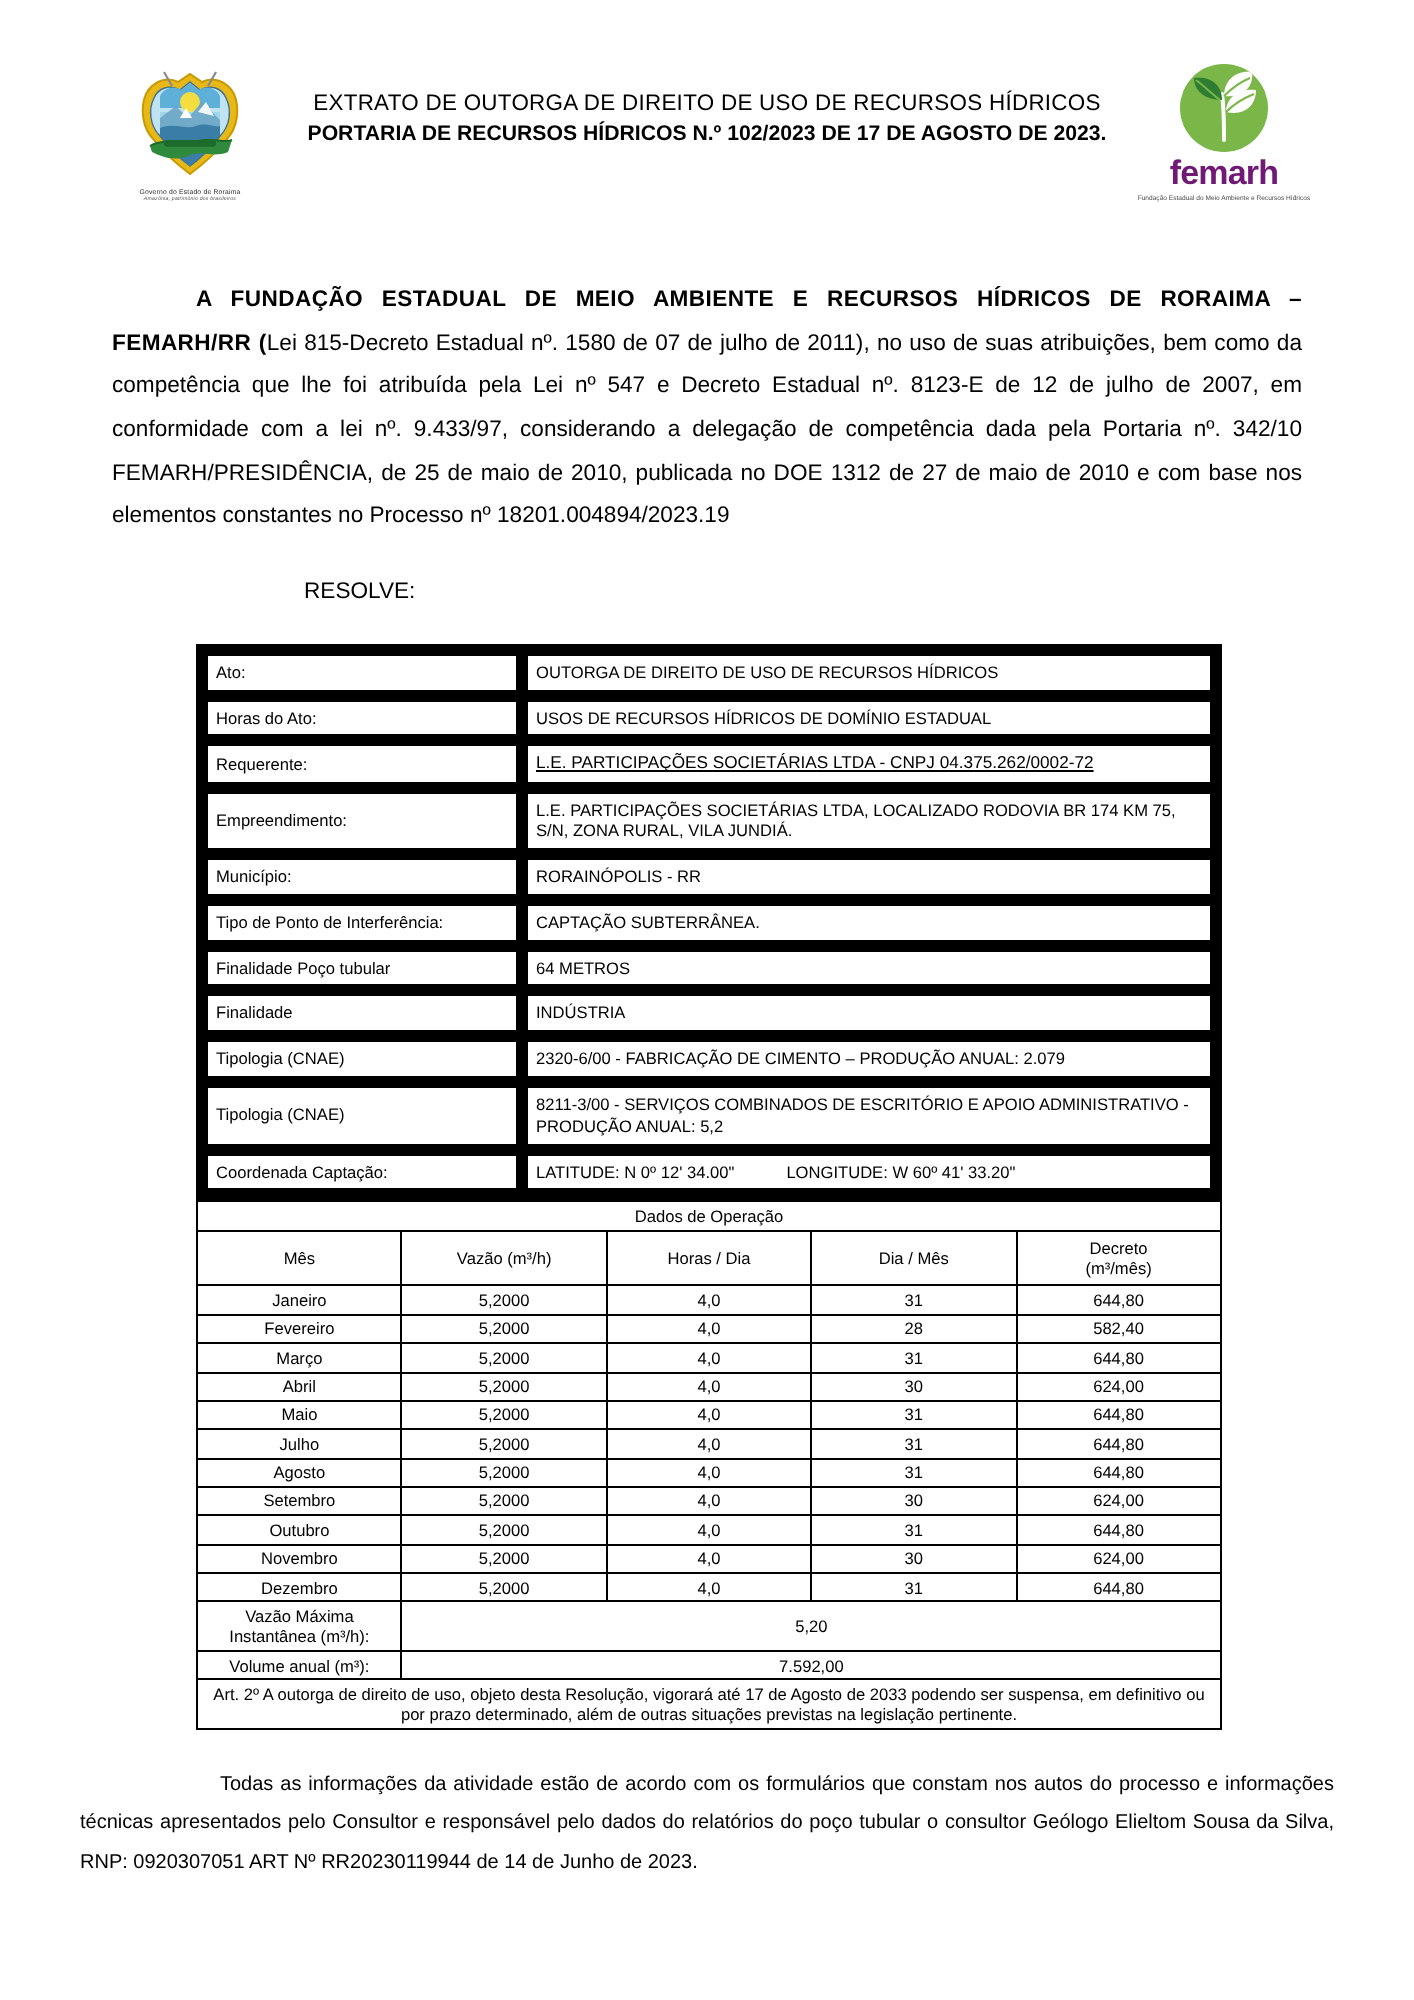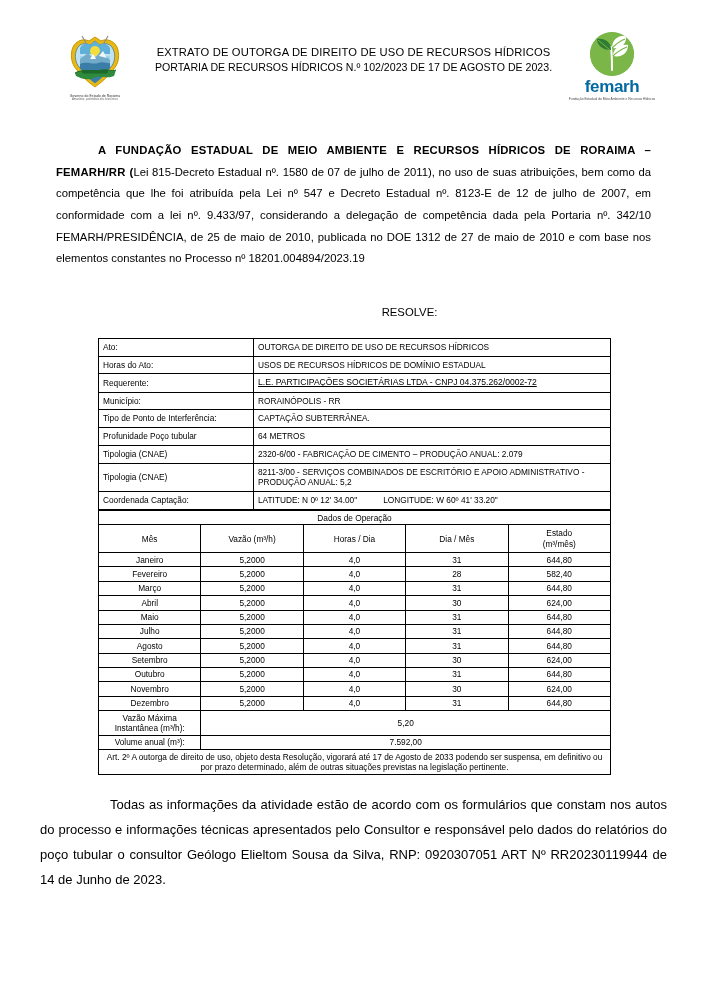--- a/index.html
+++ b/index.html
@@ -64,21 +64,21 @@
     text-align: center;
     padding-top: 12px;
   }
   .title-line1 {
     font-size: 11.2px;
     letter-spacing: .15px;
     line-height: 1.45;
   }
   .title-line2 {
     font-size: 10.6px;
-    font-weight: normal;
+    font-weight: bold;
     line-height: 1.45;
   }
 
   .femarh-wrap {
     width: 110px;
     display: flex;
     flex-direction: column;
     align-items: center;
     padding-top: 0px;
   }
@@ -86,21 +86,21 @@
     width: 44px;
     height: 44px;
     border-radius: 50%;
     background: #7ab648;
     position: relative;
     overflow: hidden;
   }
   .femarh-word {
     font-size: 17px;
     font-weight: bold;
-    color: #0369a1;
+    color: #701a75;
     letter-spacing: -0.4px;
     margin-top: 2px;
     line-height: 1;
   }
   .femarh-sub {
     font-size: 3.3px;
     color: #4b4b4b;
     text-align: center;
     line-height: 1.35;
     margin-top: 2px;
@@ -113,25 +113,24 @@
     text-align: justify;
     margin-top: 18px;
   }
   .body-text p { margin: 16px; }
   .p-indent { text-indent: 42px; }
   .lead-caps {
     font-weight: bold;
     letter-spacing: .2px;
   }
   .resolve {
-    margin-top: 32px;
+    margin-top: 16px;
     padding-left: 112px;
     font-size: 11.3px;
     line-height: 1.92;
-    text-align: center;
   }
   .art1 {
     margin-top: 13px;
     font-size: 11.3px;
     line-height: 1.92;
     text-align: justify;
   }
   .art1 .ind { text-indent: 104px; display: block; }
 
   
@@ -140,21 +139,21 @@
     padding-left: 58px;
     padding-right: 56px;
   }
   table.doc {
     width: 100%;
     border-collapse: collapse;
     table-layout: fixed;
     font-size: 8.3px;
   }
   table.doc td, table.doc th {
-    border: 1px solid #000000;
+    border: 6px solid #000000;
     padding: 3px 4px;
     vertical-align: middle;
     font-weight: normal;
     line-height: 1.3;
   }
   td.lbl { width: 146px; }
   td.val-bold { font-weight: bold; font-size: 8.6px; text-decoration: underline; }
   .nowrapcell { white-space: nowrap; }
   .coord-gap { display: inline-block; width: 26px; }
 
@@ -188,21 +187,21 @@
   td.sum-val { text-align: left; }
   td.art2 {
     text-align: justify;
     line-height: 1.45;
     padding: 3px 4px;
   }
 
   
   .closing {
     margin-top: 18px;
-    font-size: 13px;
+    font-size: 10px;
     line-height: 1.92;
     text-align: justify;
   }
   .closing .ind { text-indent: 70px; }
 </style>
 </head>
 <body>
 
 <div class="page">
 
@@ -272,30 +271,38 @@
         </tr>
         <tr>
           <td class="lbl">Horas do Ato:</td>
           <td>USOS DE RECURSOS HÍDRICOS DE DOMÍNIO ESTADUAL</td>
         </tr>
         <tr>
           <td class="lbl">Requerente:</td>
           <td class="val-bold">L.E. PARTICIPAÇÕES SOCIETÁRIAS LTDA - CNPJ 04.375.262/0002-72</td>
         </tr>
         <tr>
+          <td class="lbl">Empreendimento:</td>
+          <td>L.E. PARTICIPAÇÕES SOCIETÁRIAS LTDA, LOCALIZADO RODOVIA BR 174 KM 75, S/N, ZONA RURAL, VILA JUNDIÁ.</td>
+        </tr>
+        <tr>
           <td class="lbl">Município:</td>
           <td>RORAINÓPOLIS - RR</td>
         </tr>
         <tr>
           <td class="lbl">Tipo de Ponto de Interferência:</td>
           <td>CAPTAÇÃO SUBTERRÂNEA.</td>
         </tr>
         <tr>
-          <td class="lbl">Profunidade Poço tubular</td>
+          <td class="lbl">Finalidade Poço tubular</td>
           <td>64 METROS</td>
+        </tr>
+        <tr>
+          <td class="lbl">Finalidade</td>
+          <td>INDÚSTRIA</td>
         </tr>
         <tr>
           <td class="lbl">Tipologia (CNAE)</td>
           <td>2320-6/00 - FABRICAÇÃO DE CIMENTO – PRODUÇÃO ANUAL: 2.079</td>
         </tr>
         <tr>
           <td class="lbl">Tipologia (CNAE)</td>
           <td>8211-3/00 - SERVIÇOS COMBINADOS DE ESCRITÓRIO E APOIO ADMINISTRATIVO - PRODUÇÃO ANUAL: 5,2</td>
         </tr>
         <tr>
@@ -308,21 +315,21 @@
     <table class="op">
       <tbody>
         <tr>
           <td colspan="5" class="op-head">Dados de Operação</td>
         </tr>
         <tr>
           <th class="col-mes">Mês</th>
           <th class="col-vaz">Vazão (m³/h)</th>
           <th class="col-hor">Horas / Dia</th>
           <th class="col-dia">Dia / Mês</th>
-          <th class="col-vol"><span>Estado</span><br><span>(m³/mês)</span></th>
+          <th class="col-vol"><span>Decreto</span><br><span>(m³/mês)</span></th>
         </tr>
 
         <tr>
           <td>Janeiro</td>
           <td>5,2000</td>
           <td>4,0</td>
           <td>31</td>
           <td>644,80</td>
         </tr>
         <tr>

